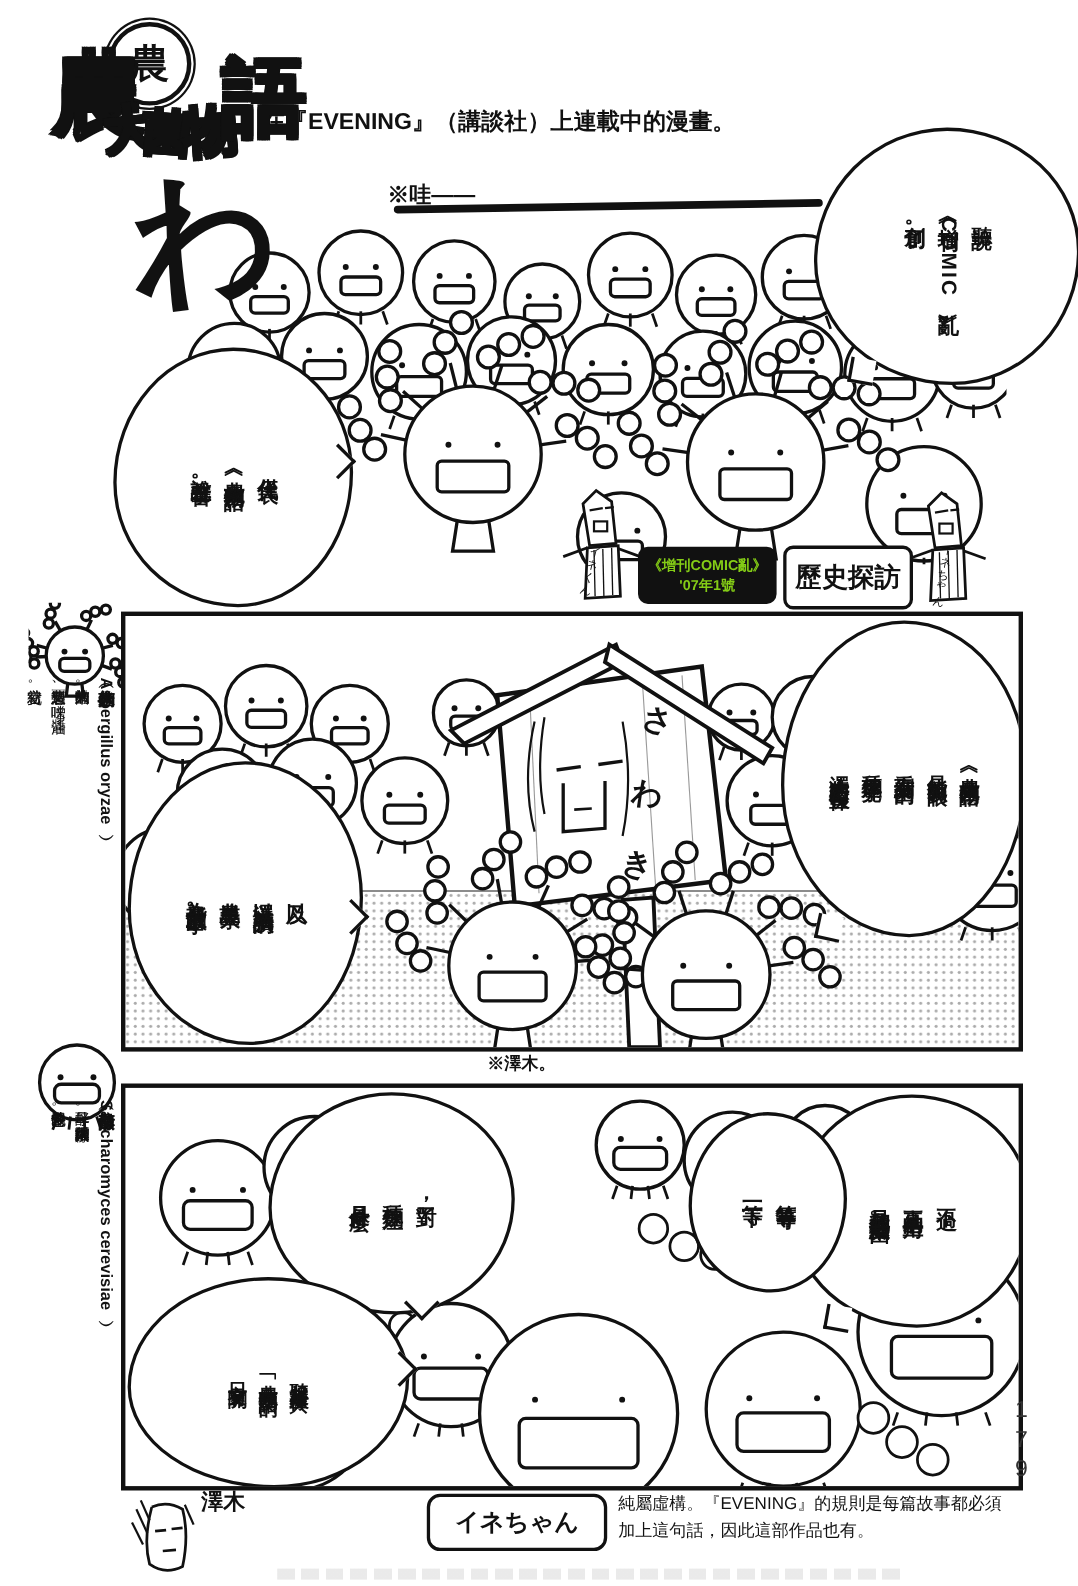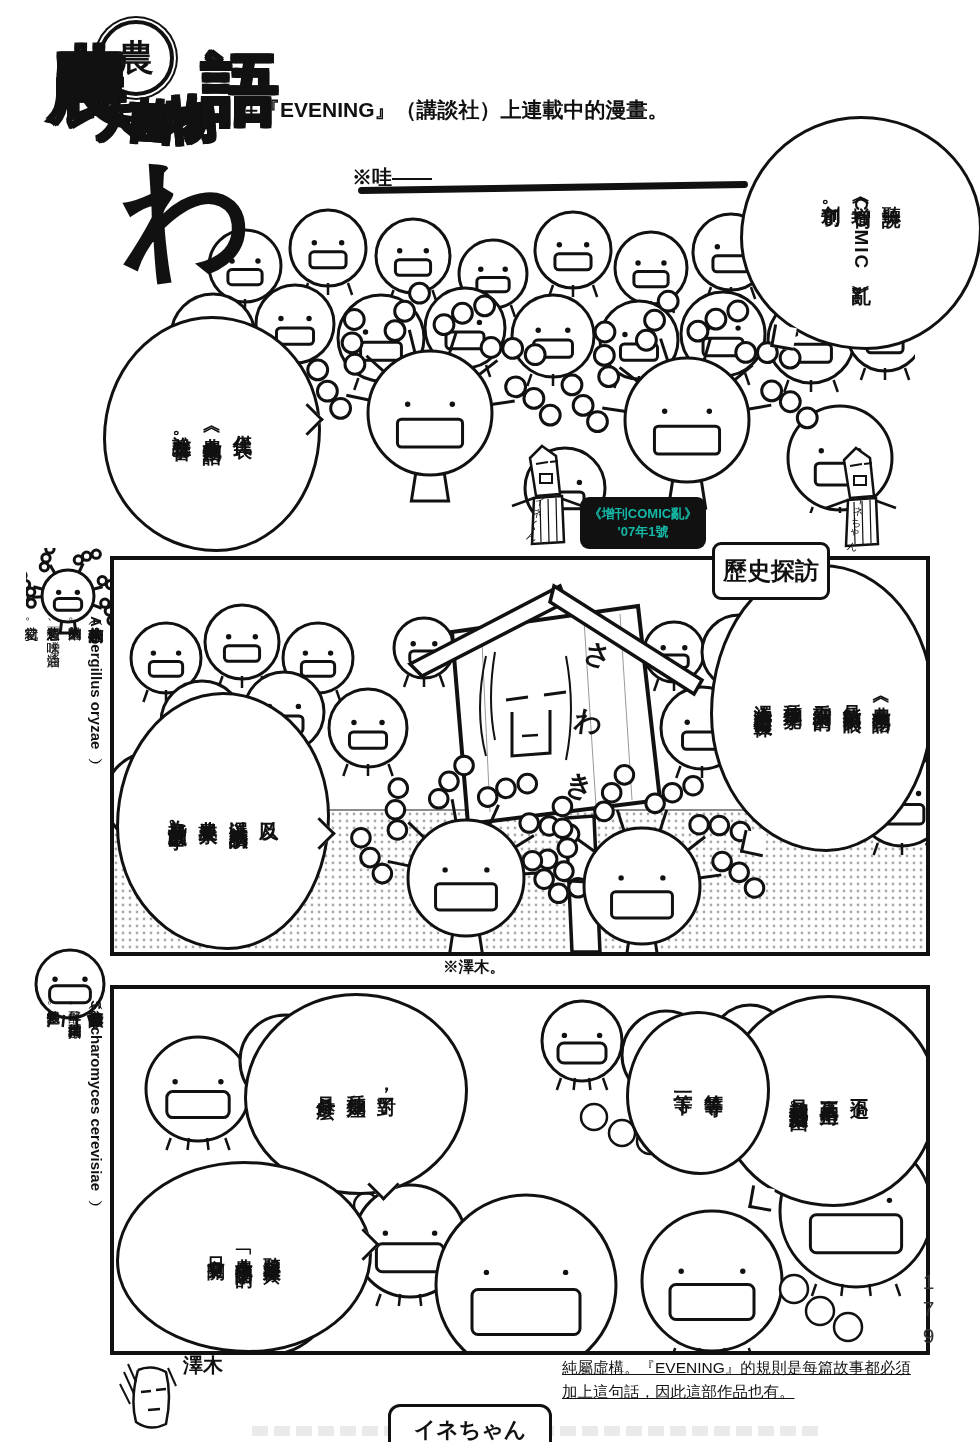--- a/index.html
+++ b/index.html
@@ -22,26 +22,26 @@
   .mnote{position:absolute;writing-mode:vertical-rl;color:#111;z-index:2;}
   .mnt{font-size:15px;font-weight:700;line-height:1.45;white-space:pre-line;}
   .mnb{font-size:13.5px;line-height:1.6;white-space:pre-line;}
   
   .logo-ch{position:absolute;font-weight:800;color:#fff;z-index:2;line-height:1;
       -webkit-text-stroke:3px #111;
       text-shadow:-2px 0 #111,2px 0 #111,0 -2px #111,0 2px #111,-2px -2px #111,2px 2px #111,-2px 2px #111,2px -2px #111;}
   .logo-badge{position:absolute;width:68px;height:68px;border-radius:50%;background:#fff;
       border:4px solid #111;box-shadow:0 0 0 2px #fff,0 0 0 4px #111;z-index:1;
       display:flex;align-items:center;justify-content:center;font-weight:800;font-size:36px;color:#111;}
-  .badge-black{position:absolute;background:#111;color:#14b8a6;border-radius:9px;text-align:center;
+  .badge-black{position:absolute;background:#111;color:#84cc16;border-radius:9px;text-align:center;
       font-weight:700;z-index:7;display:flex;flex-direction:column;justify-content:center;line-height:1.35;}
   .badge-white{position:absolute;background:#fff;border:3.5px solid #111;border-radius:9px;font-weight:800;
-      z-index:7;display:flex;align-items:center;justify-content:center;margin-top:46px;}
+      z-index:7;display:flex;align-items:center;justify-content:center;}
   .vlabel{position:absolute;writing-mode:vertical-rl;color:#111;z-index:8;}
-  .pre{white-space:pre-line;text-decoration:underline;}
+  .pre{white-space:pre-line;}
   .pagenum{position:absolute;writing-mode:vertical-rl;text-orientation:upright;
       font-size:21px;letter-spacing:4px;color:#333;z-index:2;}
   .wstrip{position:absolute;height:10px;opacity:.55;z-index:1;
       background:repeating-linear-gradient(90deg,#d9d9d9 0 16px,#fff 16px 22px);}
 </style>
 </head>
 <body>
 
 <div class="page">
 

